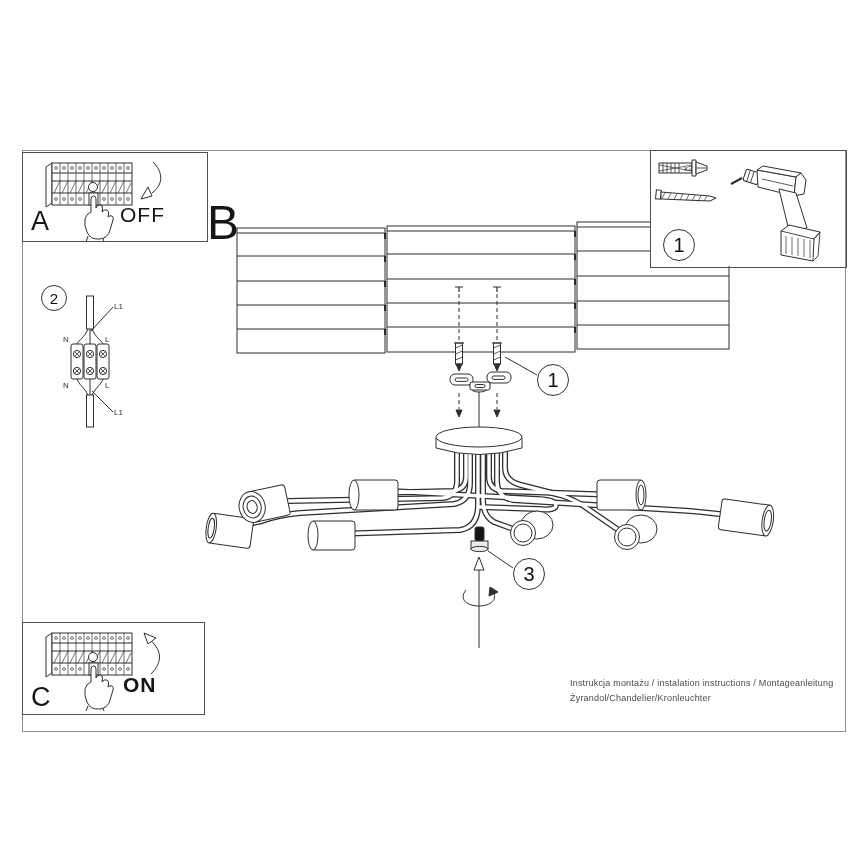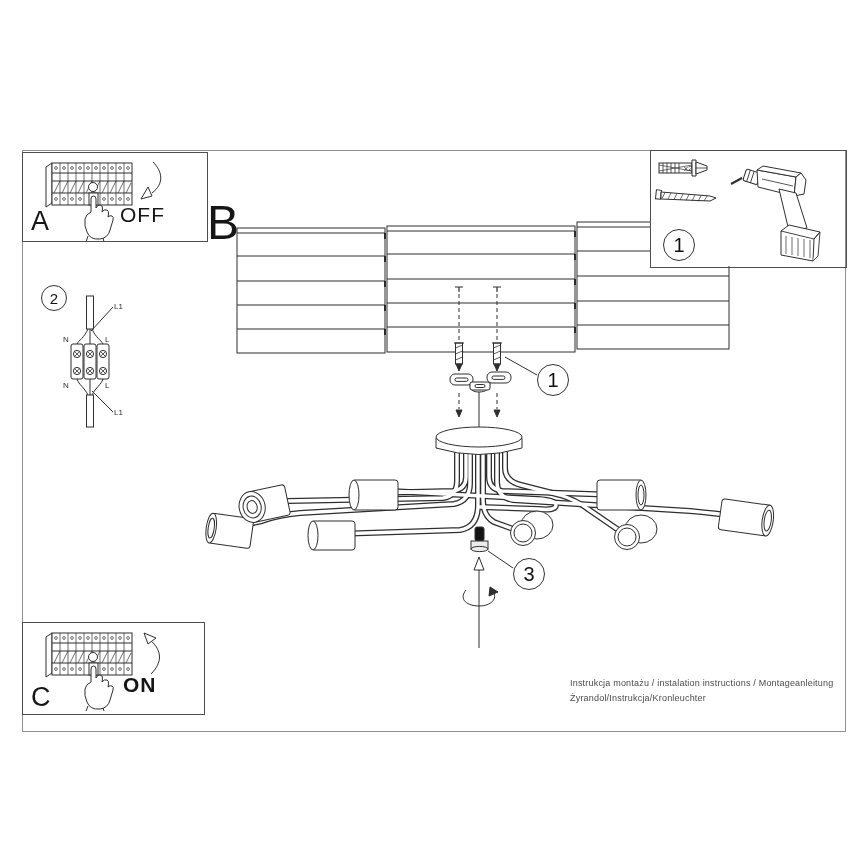--- a/index.html
+++ b/index.html
@@ -305,15 +305,15 @@
   <div class="callout big" style="left:513px;top:558px;">3</div>
 
   <div class="txt small-label" style="left:114px;top:302px;">L1</div>
   <div class="txt small-label" style="left:63px;top:335px;">N</div>
   <div class="txt small-label" style="left:105px;top:335px;">L</div>
   <div class="txt small-label" style="left:63px;top:381px;">N</div>
   <div class="txt small-label" style="left:105px;top:381px;">L</div>
   <div class="txt small-label" style="left:114px;top:408px;">L1</div>
 
   <div class="footer-line" style="left:570px;top:678px;">Instrukcja montażu / instalation instructions / Montageanleitung</div>
-  <div class="footer-line" style="left:570px;top:693px;">Żyrandol/Instrukcja/Kronleuchter</div>
+  <div class="footer-line" style="left:570px;top:693px;">Żyrandol/Chandelier/Kronleuchter</div>
 
 </div>
 
 </body></html>

